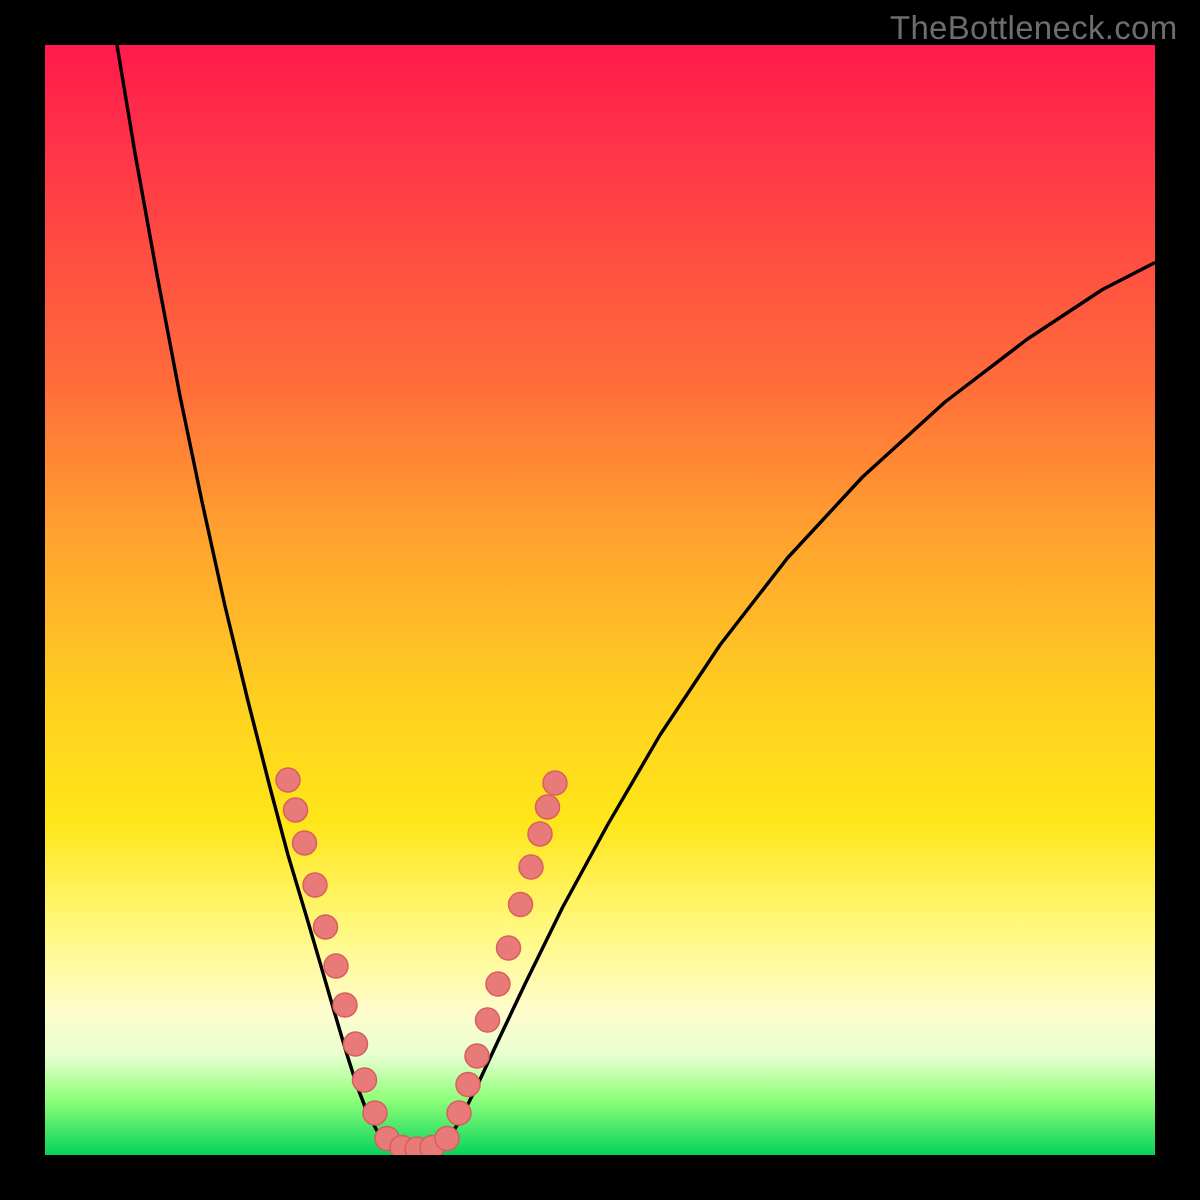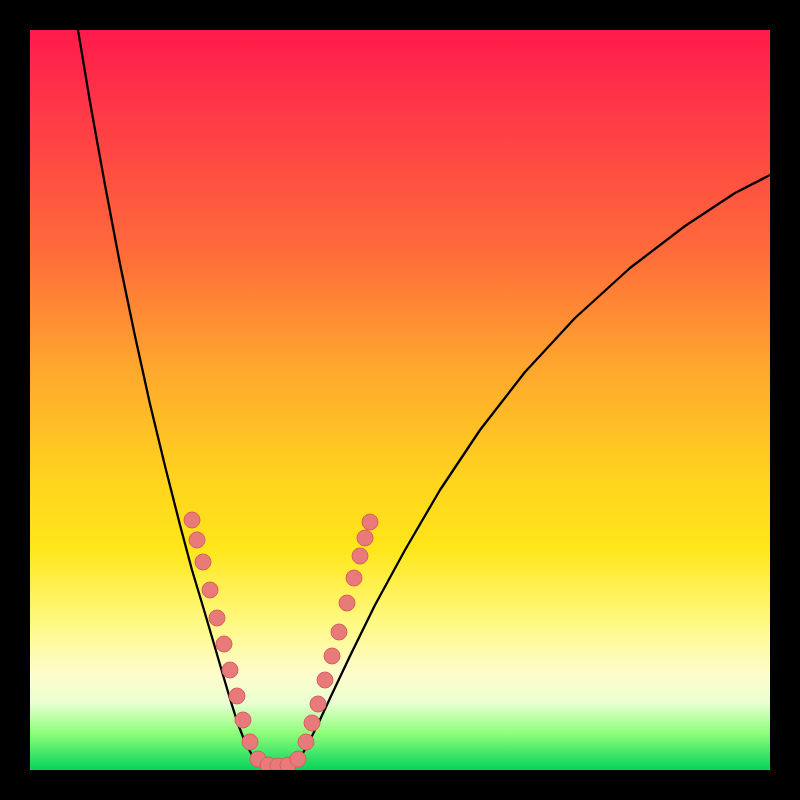--- a/index.html
+++ b/index.html
@@ -55,20 +55,21 @@
     left: 0;
     top: 0;
     width: 740px;
     height: 740px;
   }
 </style>
 </head>
 <body>
 
 <div class="frame">
+  <div class="watermark">TheBottleneck.com</div>
 
   <div class="plot">
     <svg class="overlay" viewBox="0 0 740 740" preserveAspectRatio="none">
       <path id="curve-path" fill="none" stroke="#000000" stroke-width="2.3" stroke-linejoin="round" d="M48 0 L60 72 L75 155 L90 234 L105 306 L120 374 L135 436 L150 495 L162 540 L174 580 L184 614 L193 645 L201 672 L208 694 L215 712 L222 725 L228 734 L228 734 L234 737 L242 738 L250 738 L258 737 L266 734 L266 734 L276 718 L288 694 L302 664 L320 626 L345 575 L375 520 L410 460 L450 400 L495 342 L545 288 L600 238 L655 196 L705 163 L740 145"></path>
       <g id="marker-layer">
           <circle cx="162" cy="490" r="8" fill="#e87a79" stroke="#d85f5e" stroke-width="1"></circle>
           <circle cx="167" cy="510" r="8" fill="#e87a79" stroke="#d85f5e" stroke-width="1"></circle>
           <circle cx="173" cy="532" r="8" fill="#e87a79" stroke="#d85f5e" stroke-width="1"></circle>
           <circle cx="180" cy="560" r="8" fill="#e87a79" stroke="#d85f5e" stroke-width="1"></circle>
           <circle cx="187" cy="588" r="8" fill="#e87a79" stroke="#d85f5e" stroke-width="1"></circle>

